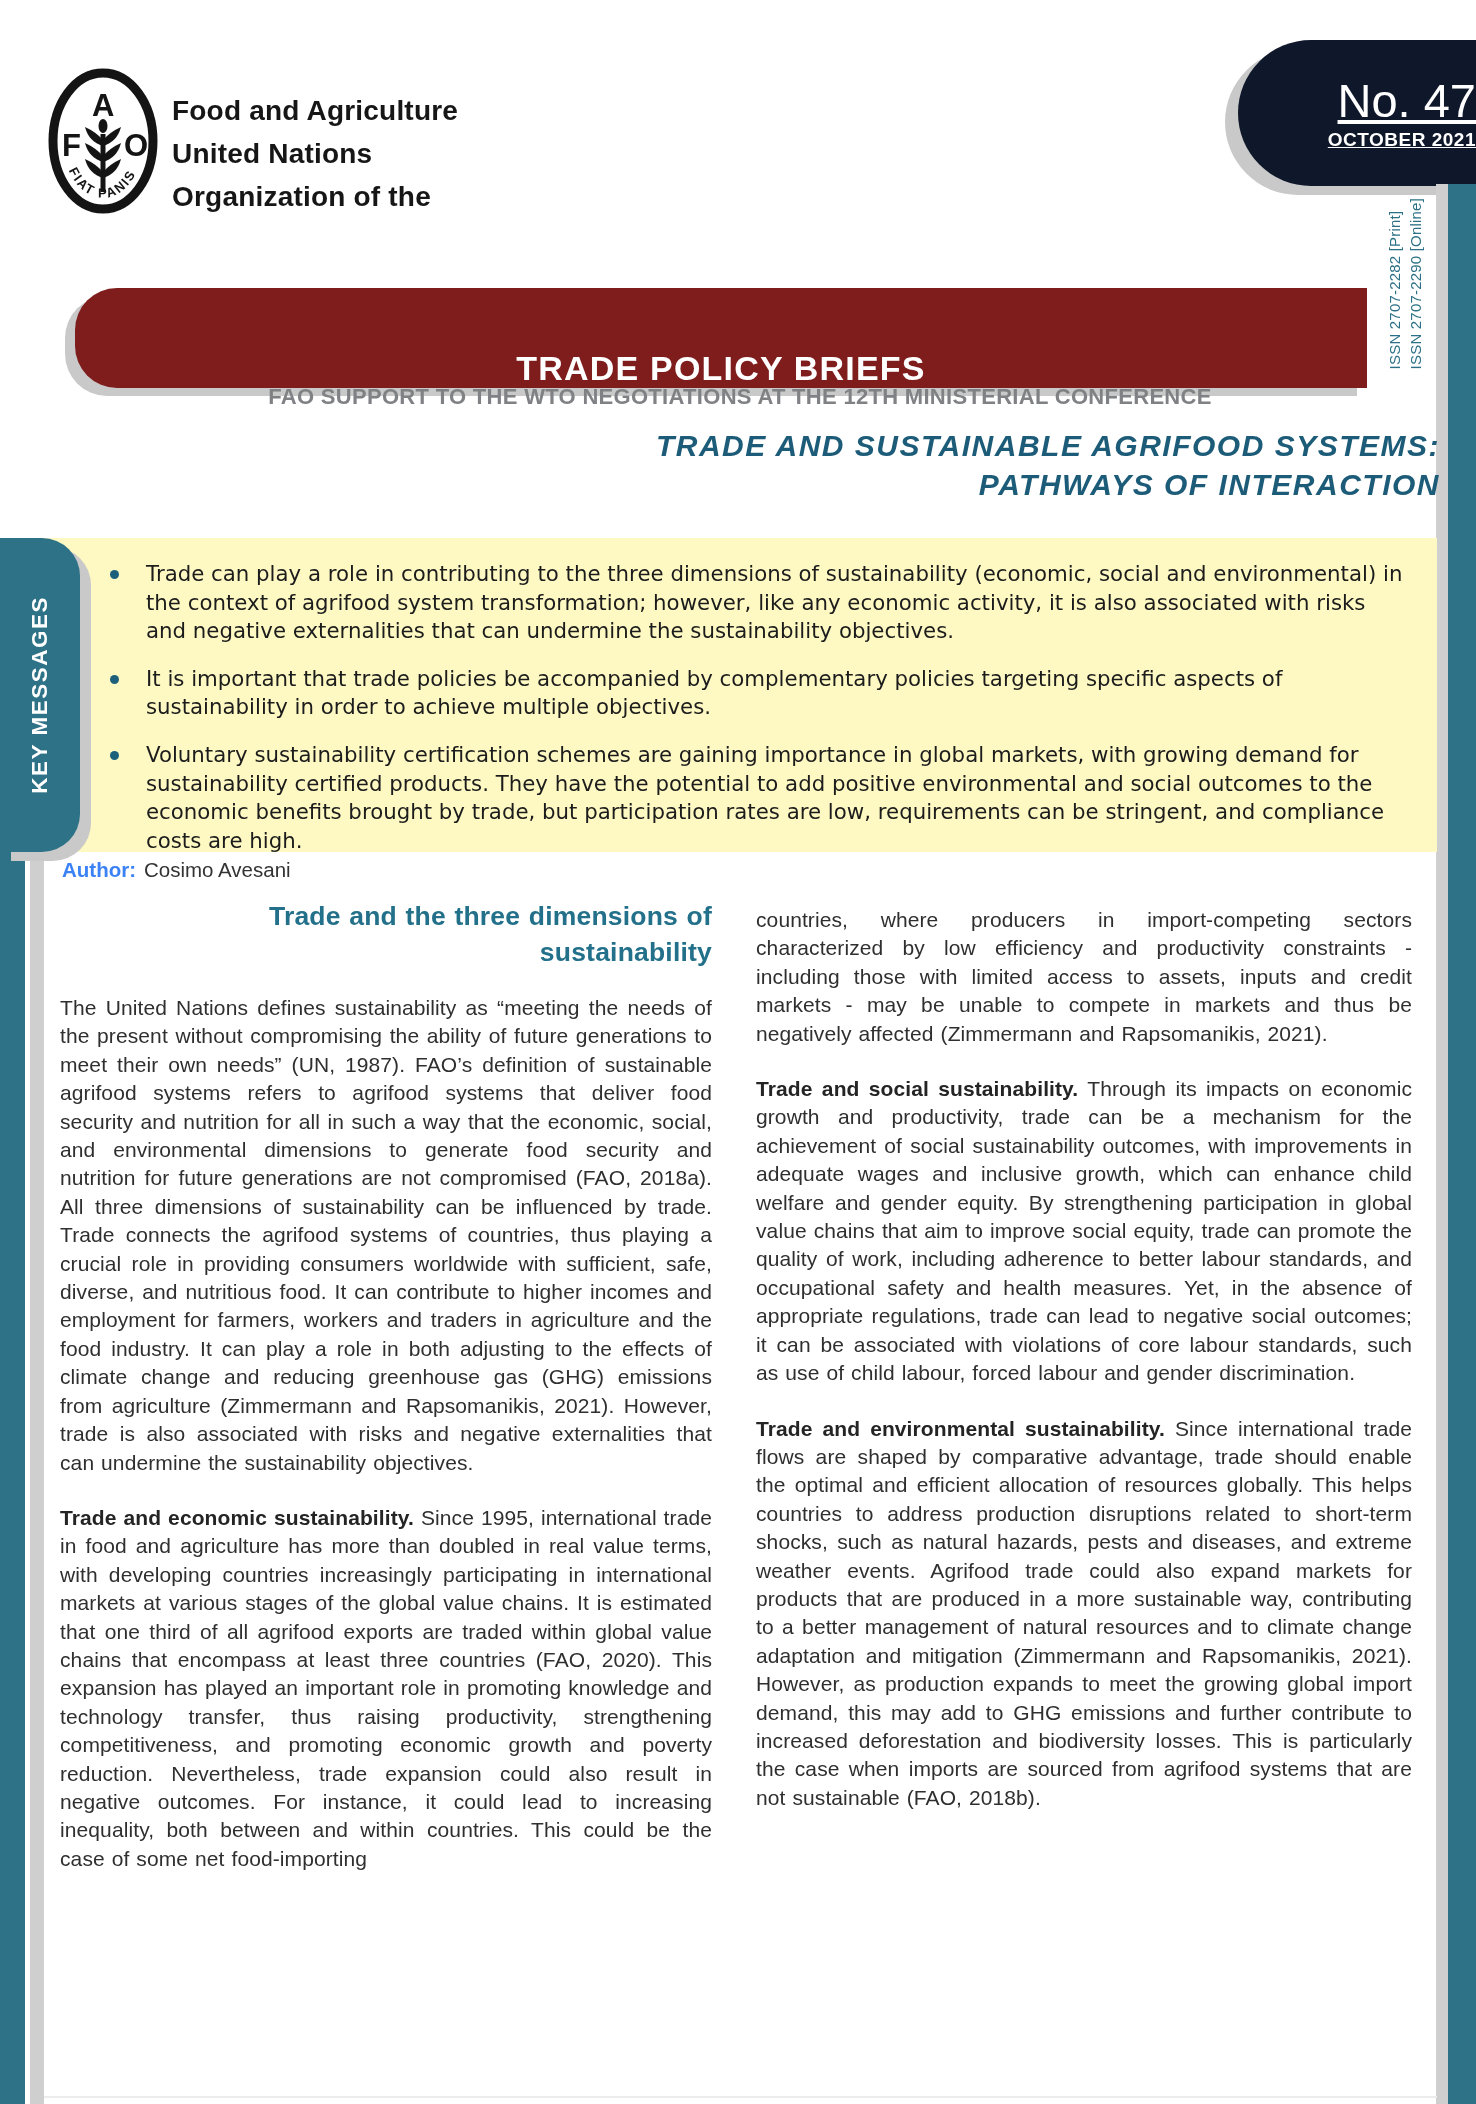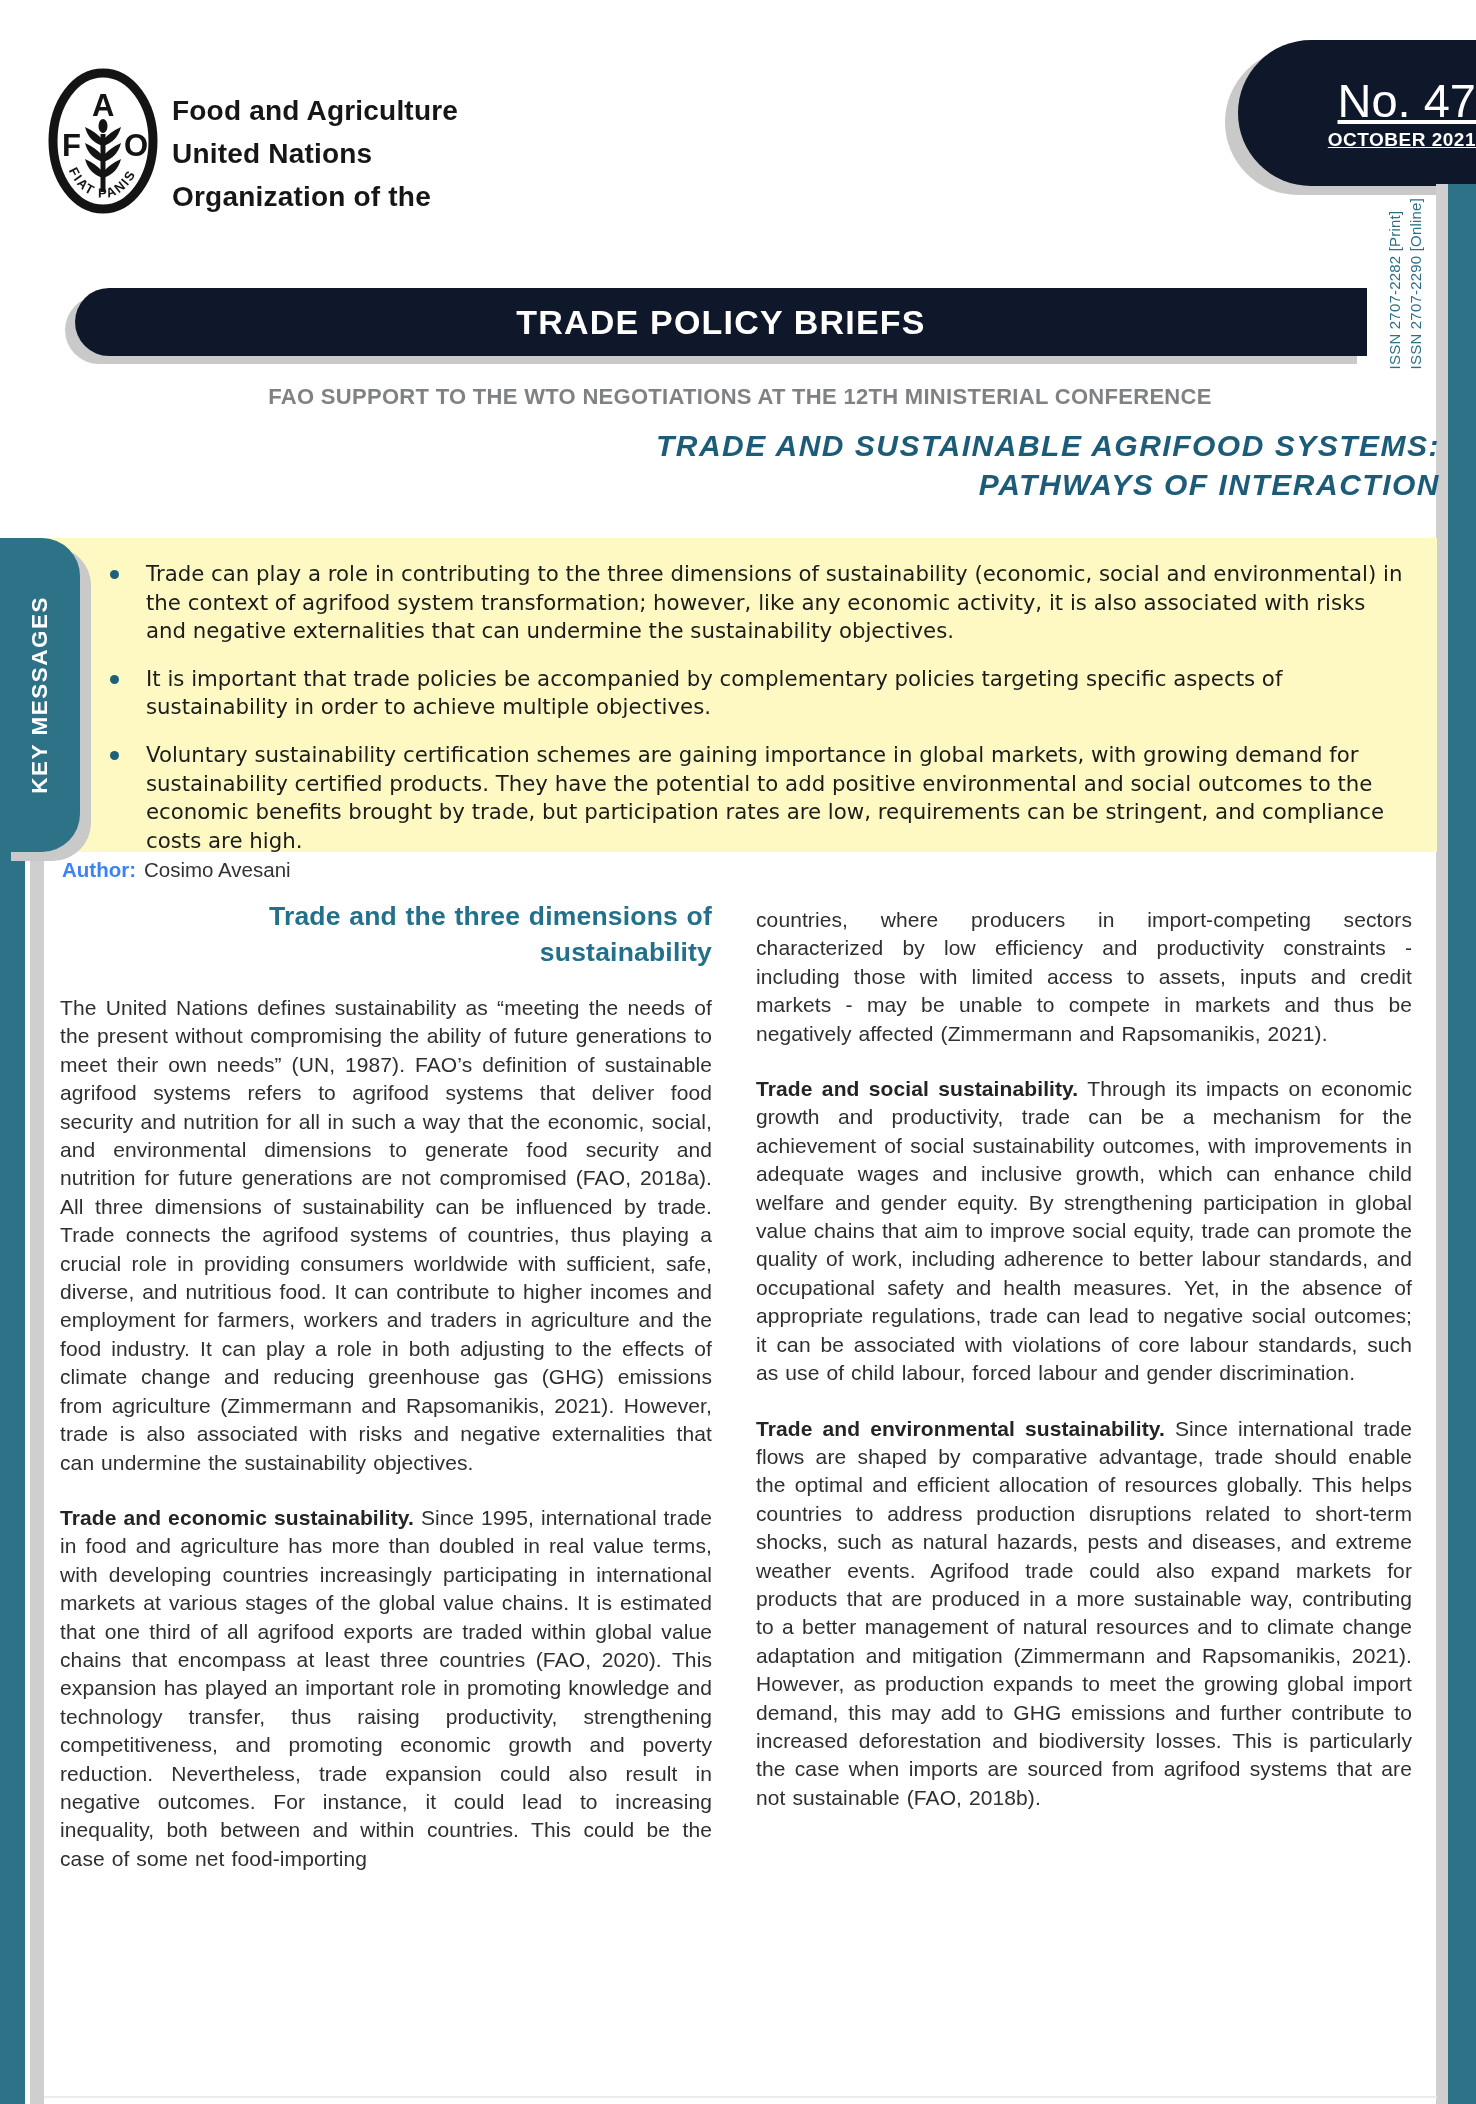--- a/index.html
+++ b/index.html
@@ -36,24 +36,24 @@
   .left-shadow  { left:30px; top:852px; width:14px; height:1252px; background:#cfcfcf; }
 
   .issn {
     left:1384px; top:198px;
     writing-mode:vertical-rl; transform:rotate(180deg);
     font-size:15px; line-height:21px; color:#2b7086; letter-spacing:.2px;
   }
 
   
   .banner {
-    left:75px; top:288px; width:1292px; height:68px;
-    background:#0f172a; border-radius:42px 0 0 42px;
+    left:75px; top:288px; width:1292px; height:100px;
+    background:#7f1d1d; border-radius:42px 0 0 42px;
     box-shadow:-10px 8px 0 #c9c9c9;
-    display:flex; align-items:center; justify-content:center;
+    display:flex; align-items:flex-end; justify-content:center;
     color:#ffffff; font-size:34px; font-weight:700; letter-spacing:1.2px;
   }
   .subtitle {
     left:40px; top:384px; width:1400px; text-align:center;
     font-size:22px; font-weight:700; color:#7f8184; letter-spacing:.3px;
   }
   .doc-title {
     left:40px; top:426px; width:1400px; text-align:right;
     color:#1d5c78; font-size:30px; font-weight:700; line-height:39px; letter-spacing:1.5px;font-style:italic;
   }

